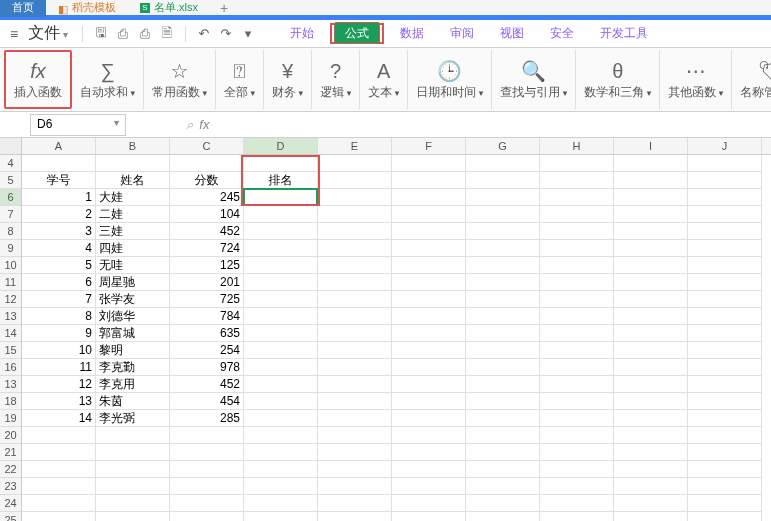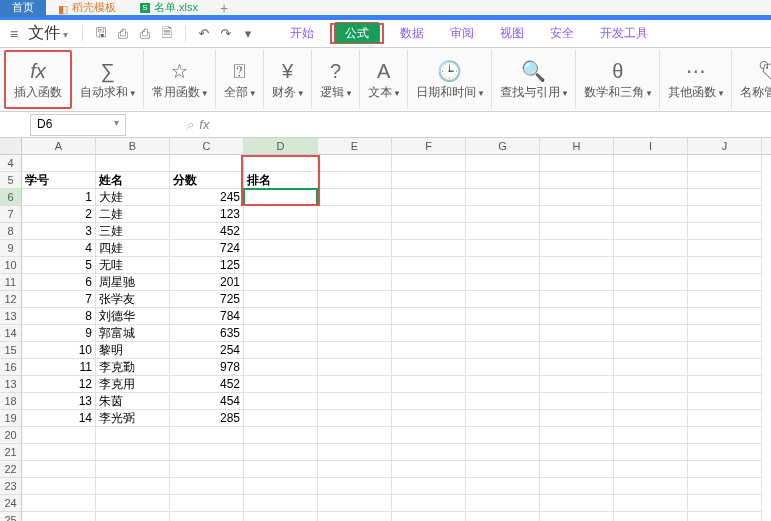--- a/index.html
+++ b/index.html
@@ -47,21 +47,21 @@
     .col-header.sel { background: #d4e8d4; }
     .colA { width: 74px; } .colB { width: 74px; } .colC { width: 74px; }
     .colD { width: 74px; } .colE { width: 74px; } .colF { width: 74px; }
     .colG { width: 74px; } .colH { width: 74px; } .colI { width: 74px; }
     .colJ { width: 74px; }
     
     .rows { }
     .data-row { display: flex; height: 17px; }
     .cell { border-right: 1px solid #e0e0e0; border-bottom: 1px solid #e0e0e0; font-size: 12px; padding: 0 3px; line-height: 17px; overflow: hidden; white-space: nowrap; }
     .cell.num { text-align: right; }
-    .cell.hdr { font-weight: bold; }
+    .cell.hdr { font-weight: normal; text-align: center; }
     .active-cell-border { position: absolute; border: 2px solid #1a9c5a; pointer-events: none; z-index: 5; }
     .red-callout { position: absolute; border: 2px solid #d9534f; pointer-events: none; z-index: 6; }
     
     .tabs-red-box { border: 2px solid #d9534f; padding: 0 2px; }
   </style>
 </head>
 <body>
 
 <div class="app-tabs">
   <div class="app-tab active">
@@ -238,21 +238,21 @@
           <div class="cell colE"></div>
           <div class="cell colF"></div>
           <div class="cell colG"></div>
           <div class="cell colH"></div>
           <div class="cell colI"></div>
           <div class="cell colJ"></div>
         </div>
         <div class="data-row">
           <div class="cell colA num">2</div>
           <div class="cell colB">二娃</div>
-          <div class="cell colC num">123</div>
+          <div class="cell colC num">104</div>
           <div class="cell colD"></div>
           <div class="cell colE"></div>
           <div class="cell colF"></div>
           <div class="cell colG"></div>
           <div class="cell colH"></div>
           <div class="cell colI"></div>
           <div class="cell colJ"></div>
         </div>
         <div class="data-row">
           <div class="cell colA num">3</div>

